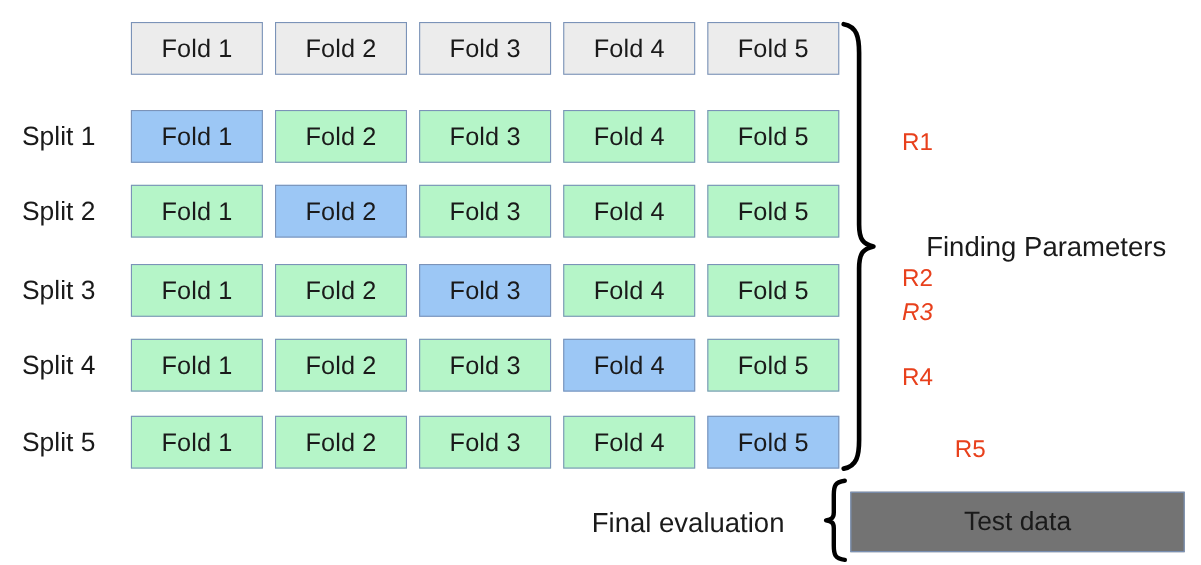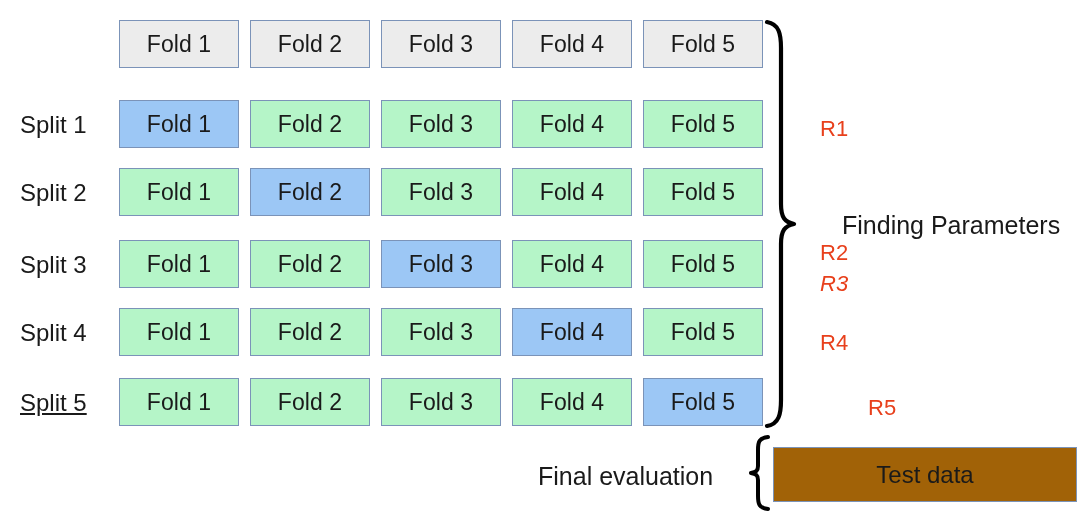--- a/index.html
+++ b/index.html
@@ -29,21 +29,21 @@
     letter-spacing: 0.1px;
     white-space: nowrap;
   }
   .fold-header { background: #ececec; }
   .fold-train  { background: #b5f5c8; }
   .fold-valid  { background: #9cc7f5; }
   .test-box {
     position: absolute;
     box-sizing: border-box;
     border: 1.5px solid #7b93b8;
-    background: #a16207;
+    background: #737373;
     display: flex;
     align-items: center;
     justify-content: center;
     font-size: 24px;
     color: #1a1a1a;
     white-space: nowrap;
   }
   .split-label {
     position: absolute;
     font-size: 24px;
@@ -107,21 +107,21 @@
   <div class="r-label" style="left:820px; top:271px;font-style:italic;">R3</div>
 
   <div class="split-label" style="left:20px; top:319px;">Split 4</div>
   <div class="fold-box fold-train" style="left:119px; top:308px; width:120px; height:48px;">Fold 1</div>
   <div class="fold-box fold-train" style="left:250px; top:308px; width:120px; height:48px;">Fold 2</div>
   <div class="fold-box fold-train" style="left:381px; top:308px; width:120px; height:48px;">Fold 3</div>
   <div class="fold-box fold-valid" style="left:512px; top:308px; width:120px; height:48px;">Fold 4</div>
   <div class="fold-box fold-train" style="left:643px; top:308px; width:120px; height:48px;">Fold 5</div>
   <div class="r-label" style="left:820px; top:330px;text-align:right;">R4</div>
 
-  <div class="split-label" style="left:20px; top:389px;text-decoration:underline;">Split 5</div>
+  <div class="split-label" style="left:20px; top:389px;">Split 5</div>
   <div class="fold-box fold-train" style="left:119px; top:378px; width:120px; height:48px;">Fold 1</div>
   <div class="fold-box fold-train" style="left:250px; top:378px; width:120px; height:48px;">Fold 2</div>
   <div class="fold-box fold-train" style="left:381px; top:378px; width:120px; height:48px;">Fold 3</div>
   <div class="fold-box fold-train" style="left:512px; top:378px; width:120px; height:48px;">Fold 4</div>
   <div class="fold-box fold-valid" style="left:643px; top:378px; width:120px; height:48px;">Fold 5</div>
   <div class="r-label" style="left:868px; top:395px;">R5</div>
 
   <svg class="brace-svg" style="left:763px; top:18px;" width="34" height="412" viewBox="0 0 34 412">
     <path d="M 4 4
              C 16 6, 18 16, 18 30

